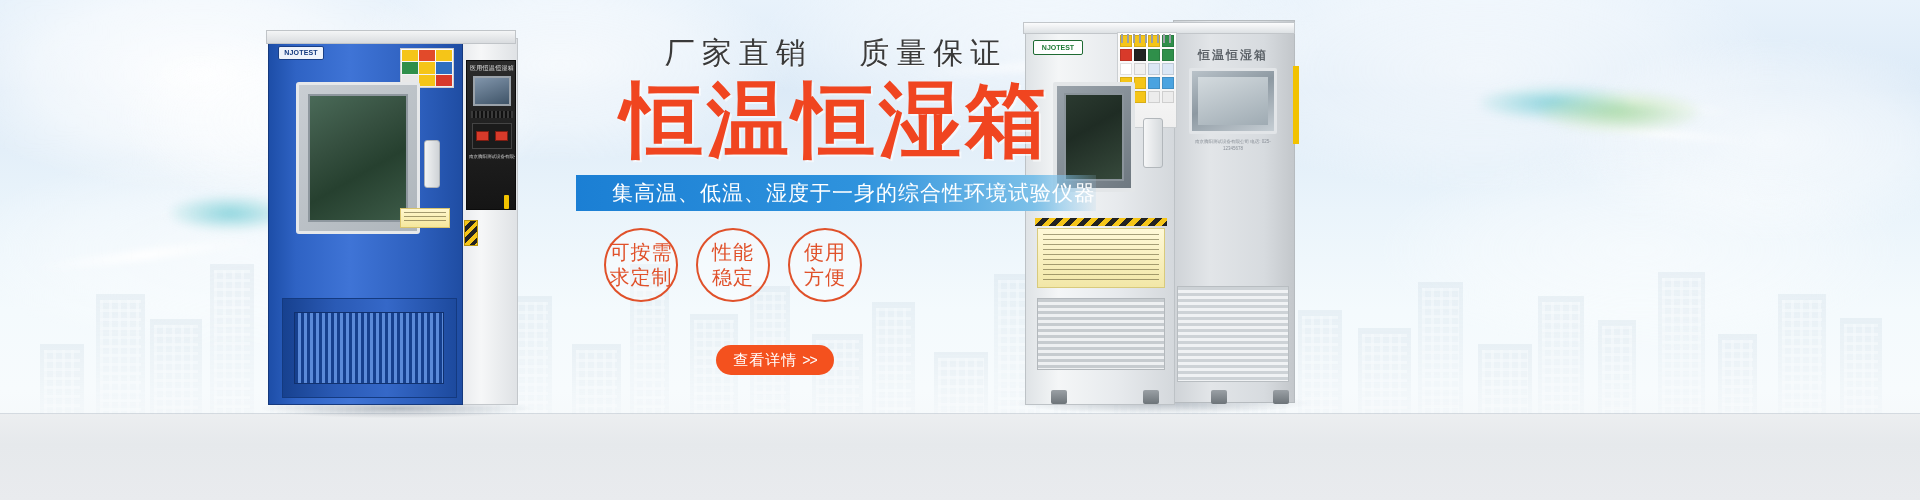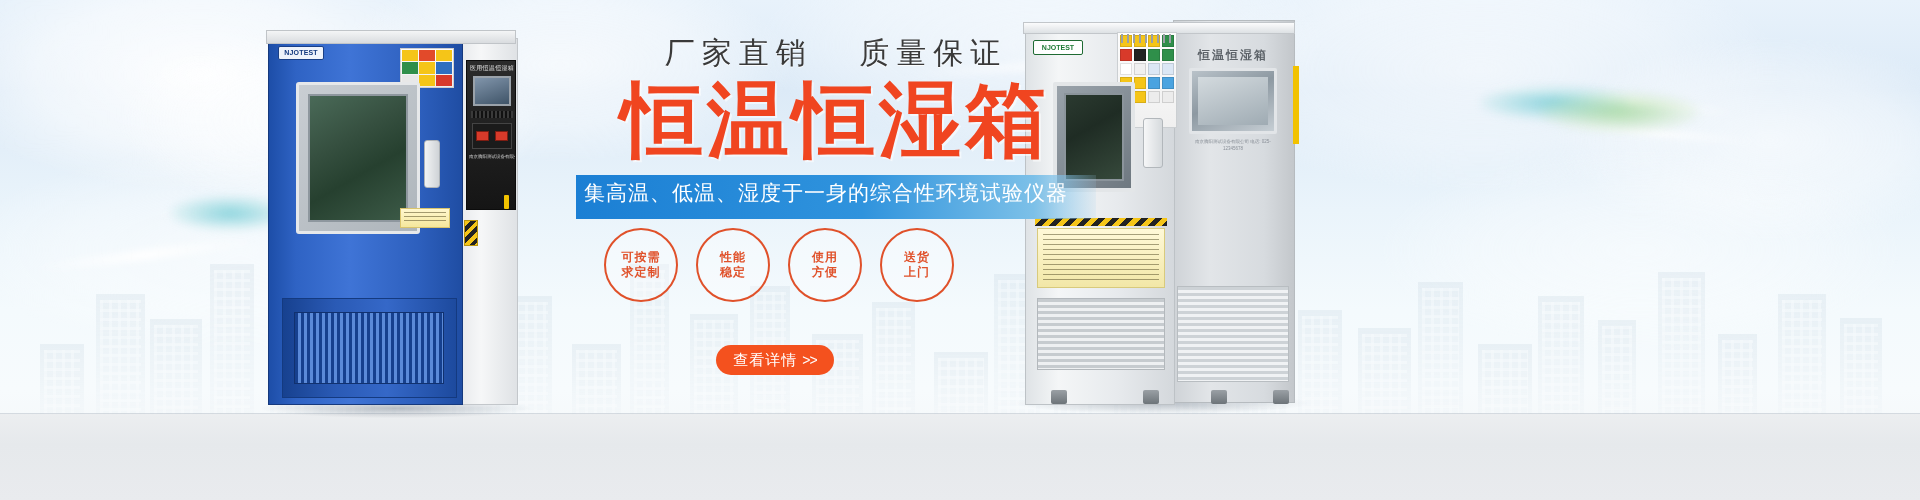--- a/index.html
+++ b/index.html
@@ -74,34 +74,33 @@
     text-align:center;font-weight:400;white-space:nowrap;
     text-shadow:0 1px 0 rgba(255,255,255,.8);
   }
   .eyebrow .gap{display:inline-block;width:16px;}
   .headline{
     margin-top:10px;font-size:82px;line-height:1.02;font-weight:bold;
     color:#f04520;letter-spacing:4px;text-align:center;white-space:nowrap;
     text-shadow:2px 2px 0 rgba(255,255,255,.55);
   }
   .subbar{
-    margin-top:13px;height:44px;line-height:36px;
+    margin-top:13px;height:36px;line-height:36px;
     background:linear-gradient(90deg,#1b7fd4 0%,#2f93dd 55%,#7cc0e8 88%,rgba(160,205,235,.15) 100%);
     color:#ffffff;font-size:21px;letter-spacing:1px;white-space:nowrap;
-    padding-left:8px;box-sizing:border-box;
+    padding-left:8px;box-sizing:border-box;text-align:right;
   }
   
   .features{position:absolute;left:604px;top:228px;width:360px;display:flex;gap:18px;}
   .feat{
     width:70px;height:70px;border-radius:50%;
     border:2px solid #e0512a;
     display:flex;flex-direction:column;align-items:center;justify-content:center;
-    color:#e0512a;font-size:12px;line-height:1.25;letter-spacing:1px;
+    color:#e0512a;font-size:20px;line-height:1.25;letter-spacing:1px;
     background:rgba(255,255,255,.35);
-    font-weight:bold;
   }
   
   .cta{
     position:absolute;left:716px;top:345px;width:118px;height:30px;
     border-radius:15px;background:#f4511e;border:none;cursor:pointer;
     color:#ffffff;font-size:15px;letter-spacing:1px;
     display:flex;align-items:center;justify-content:center;gap:5px;
     font-family:"Liberation Sans","DejaVu Sans",sans-serif;
   }
   .cta .arrows{font-size:14px;letter-spacing:-1px;}
@@ -486,24 +485,20 @@
       <span>求定制</span>
     </div>
     <div class="feat">
       <span>性能</span>
       <span>稳定</span>
     </div>
     <div class="feat">
       <span>使用</span>
       <span>方便</span>
     </div>
-    <div class="feat">
-      <span>送货</span>
-      <span>上门</span>
-    </div>
   </div>
 
   <button class="cta">
     <span>查看详情</span>
     <span class="arrows">&gt;&gt;</span>
   </button>
 
 </div>
 
 </body></html>

